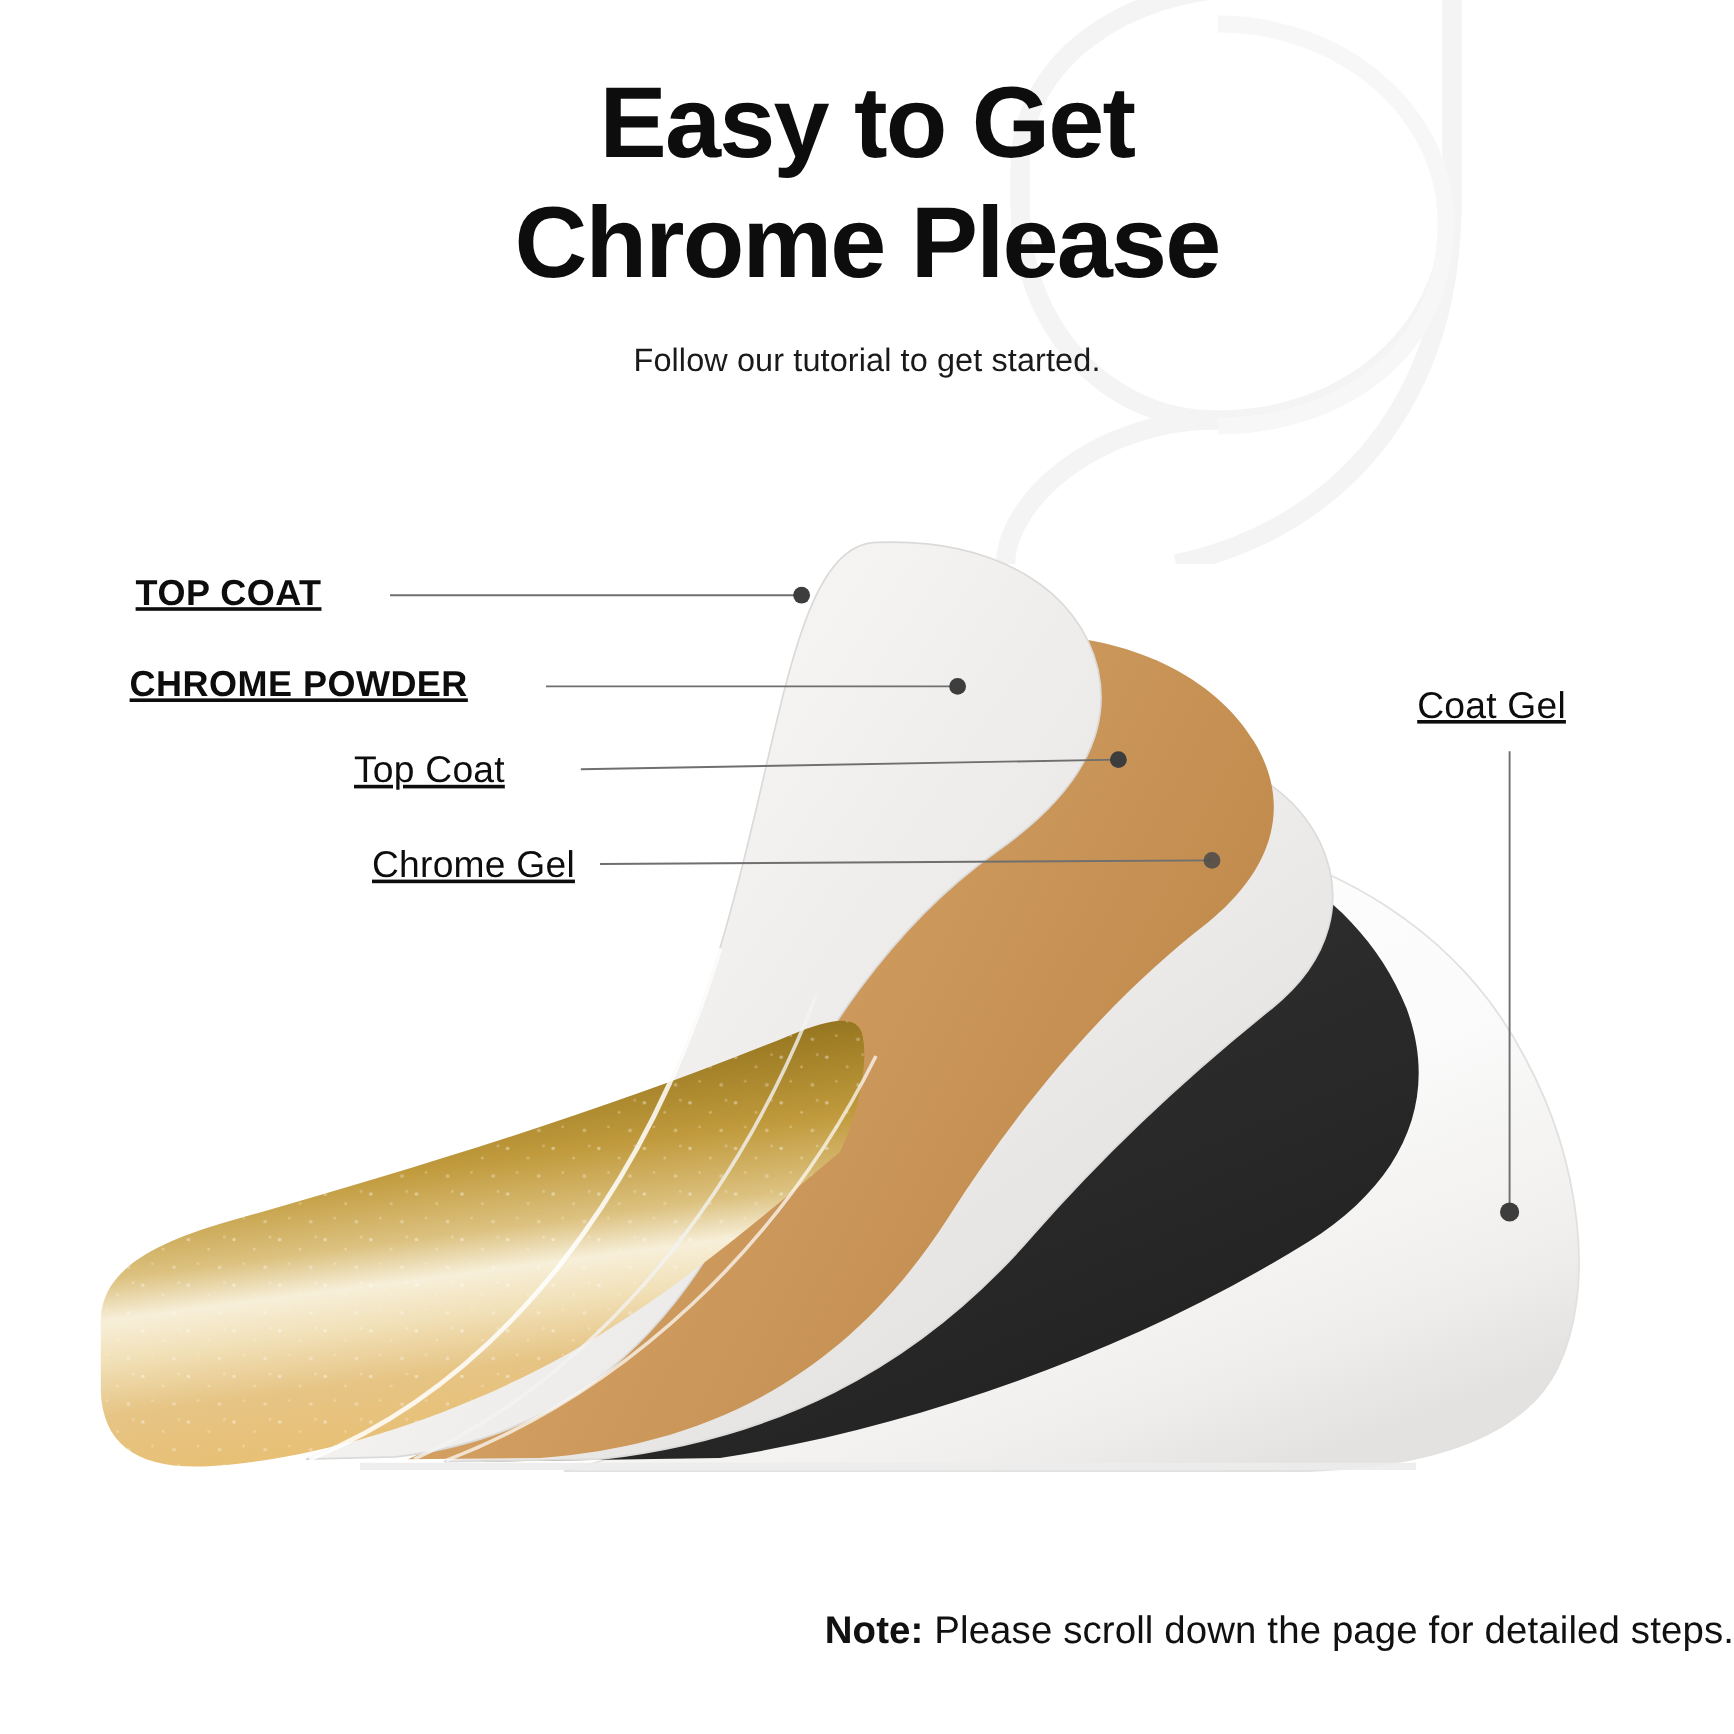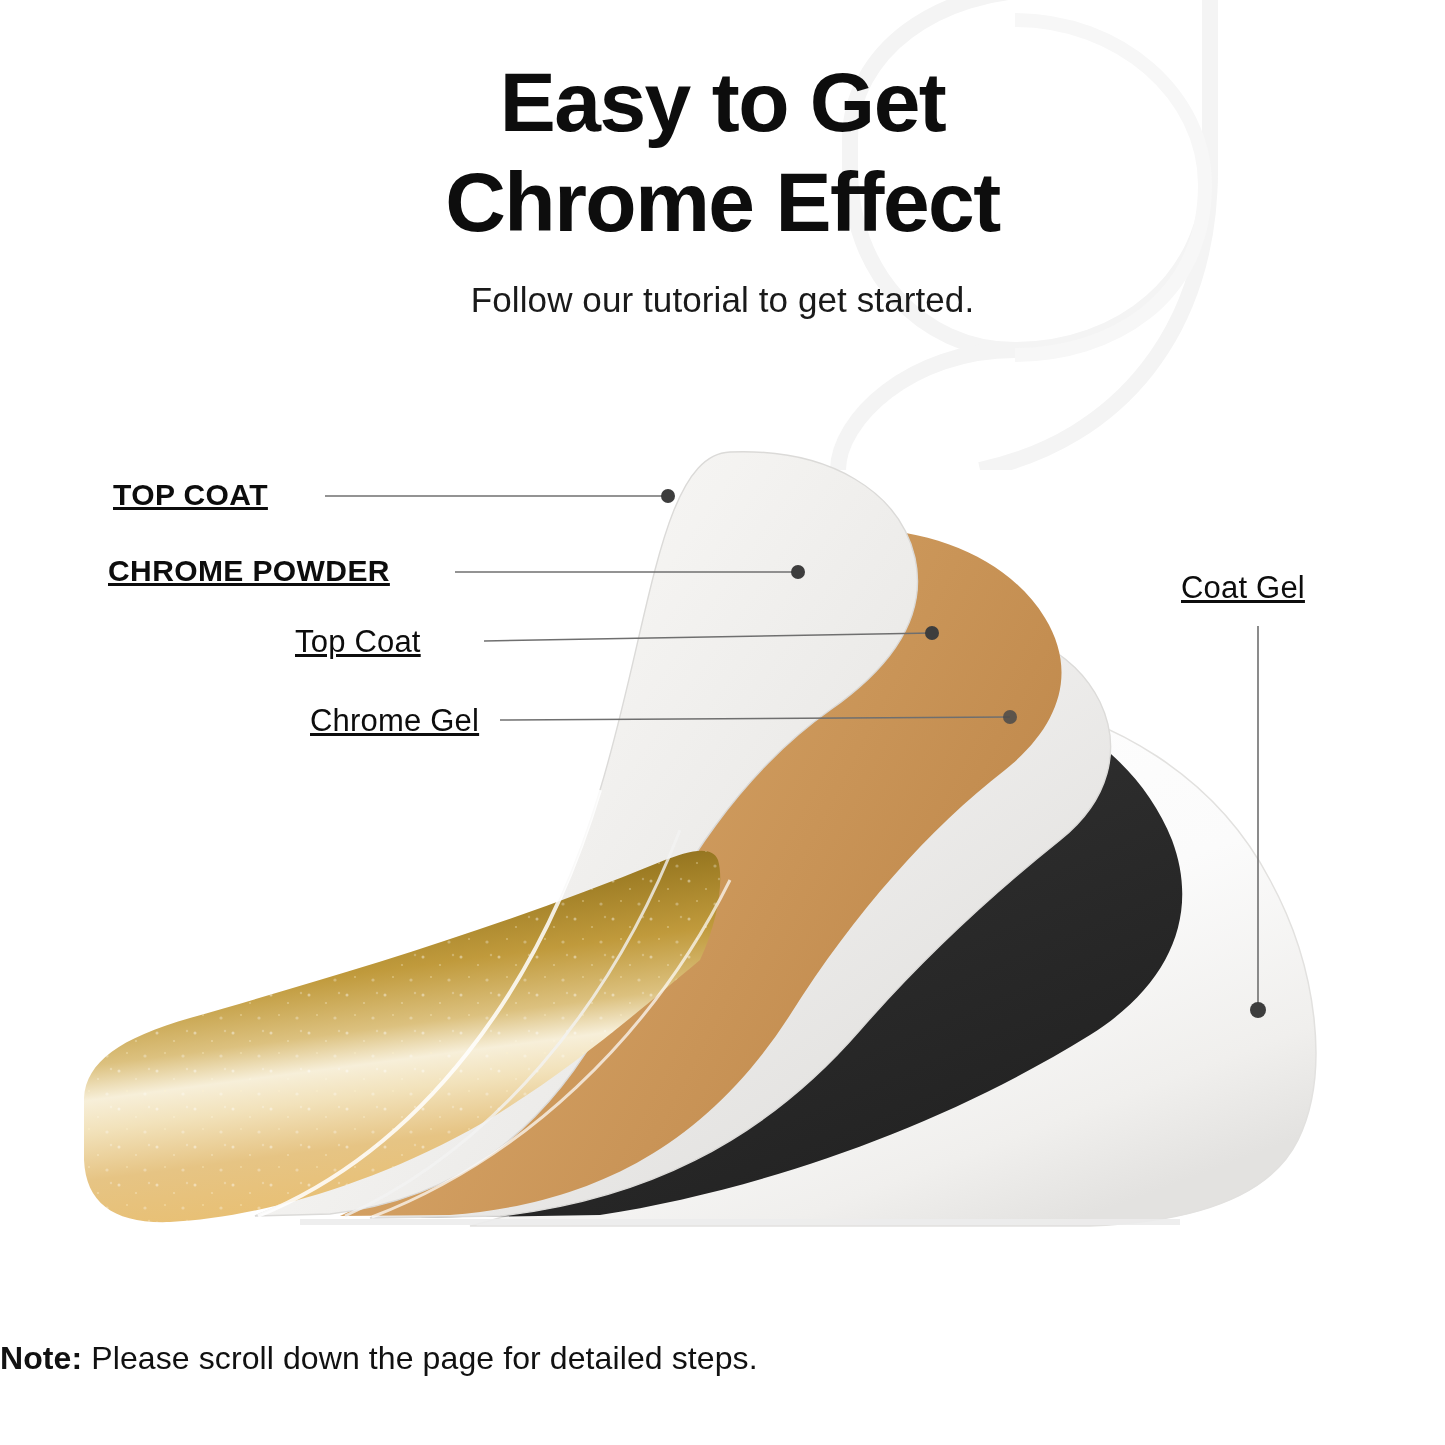--- a/index.html
+++ b/index.html
@@ -48,21 +48,21 @@
     font-size: 84px;
     line-height: 100px;
     letter-spacing: -1.5px;
     color: #0d0d0d;
     margin: 0;
   }
   .subtitle {
     margin: 26px 0 0 0;
     font-family: "Liberation Sans", sans-serif;
     font-weight: 400;
-    font-size: 35px;
+    font-size: 27px;
     line-height: 44px;
     color: #1a1a1a;
     letter-spacing: 0.1px;
   }
 
   
   .stage {
     position: absolute;
     left: 0;
     top: 0;
@@ -94,21 +94,21 @@
   .lbl-top-coat        { left: 295px; top: 624px; }
   .lbl-color-gel       { left: 310px; top: 703px; }
   .lbl-base-gel        { left: 1181px; top: 570px; }
 
   
   .note {
     position: absolute;
     left: 0;
     top: 1340px;
     width: 1445px;
-    text-align: left;
+    text-align: right;
     font-family: "Liberation Sans", sans-serif;
     font-size: 32px;
     color: #111111;
     letter-spacing: 0.1px;
   }
   .note b { font-weight: 700; }
 </style>
 </head>
 <body>
 
@@ -120,21 +120,21 @@
                C 420 280, 330 350, 225 350
                C 130 350, 60 270, 60 170 Z"></path>
       <path d="M 225 350 C 120 350, 48 420, 48 470"></path>
       <path d="M 420 170 C 420 330, 330 440, 190 470"></path>
     </g>
     <path d="M 225 20 C 330 20, 415 95, 415 185 C 415 300, 320 355, 225 355" fill="none" stroke="#f7f7f7" stroke-width="14"></path>
   </svg>
 
   <div class="header">
     <h1 class="title-line">Easy to Get</h1>
-    <h1 class="title-line">Chrome Effect</h1>
+    <h1 class="title-line">Chrome Please</h1>
     <p class="subtitle">Follow our tutorial to get started.</p>
   </div>
 
   <svg class="stage" viewBox="0 0 1445 1445" xmlns="http://www.w3.org/2000/svg">
     <defs>
 
       <linearGradient id="goldGrad" x1="0.32" y1="0" x2="0.55" y2="1">
         <stop offset="0.00" stop-color="#7d5f18"></stop>
         <stop offset="0.14" stop-color="#9c7a22"></stop>
         <stop offset="0.30" stop-color="#bd9637"></stop>

